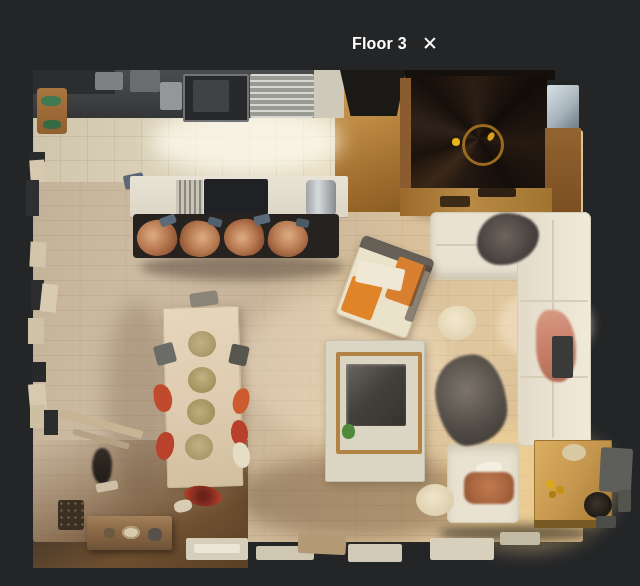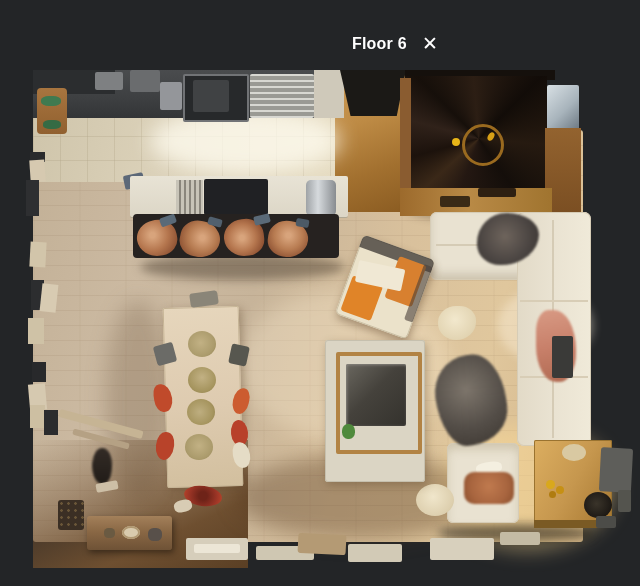--- a/index.html
+++ b/index.html
@@ -17,21 +17,21 @@
   .plan .s{pointer-events:none;}
   .soft{filter:blur(10px);}
   .soft2{filter:blur(5px);}
   .blob{filter:blur(1px);}
 </style>
 </head>
 <body>
 
 <div class="stage">
 
-  <span class="hdr-title">Floor 6</span>
+  <span class="hdr-title">Floor 3</span>
   <button class="hdr-close">
     <span>✕</span>
   </button>
 
   <div class="plan">
 
     <div class="s" style="left:33px;top:130px;width:550px;height:412px;border-radius:3px;
       background:linear-gradient(105deg,#c2b096 0%,#ccbaa2 22%,var(--floor-a,#c7b49a) 40%,#d8c09c 60%,var(--floor-b,#e0c79d) 78%,#d2b488 100%);"></div>
     <div class="s" style="left:33px;top:130px;width:550px;height:412px;opacity:.5;
       background:repeating-linear-gradient(180deg,rgba(118,88,58,.18) 0 1px,transparent 1px 15px),repeating-linear-gradient(90deg,rgba(128,98,66,.07) 0 2px,transparent 2px 46px);"></div>

